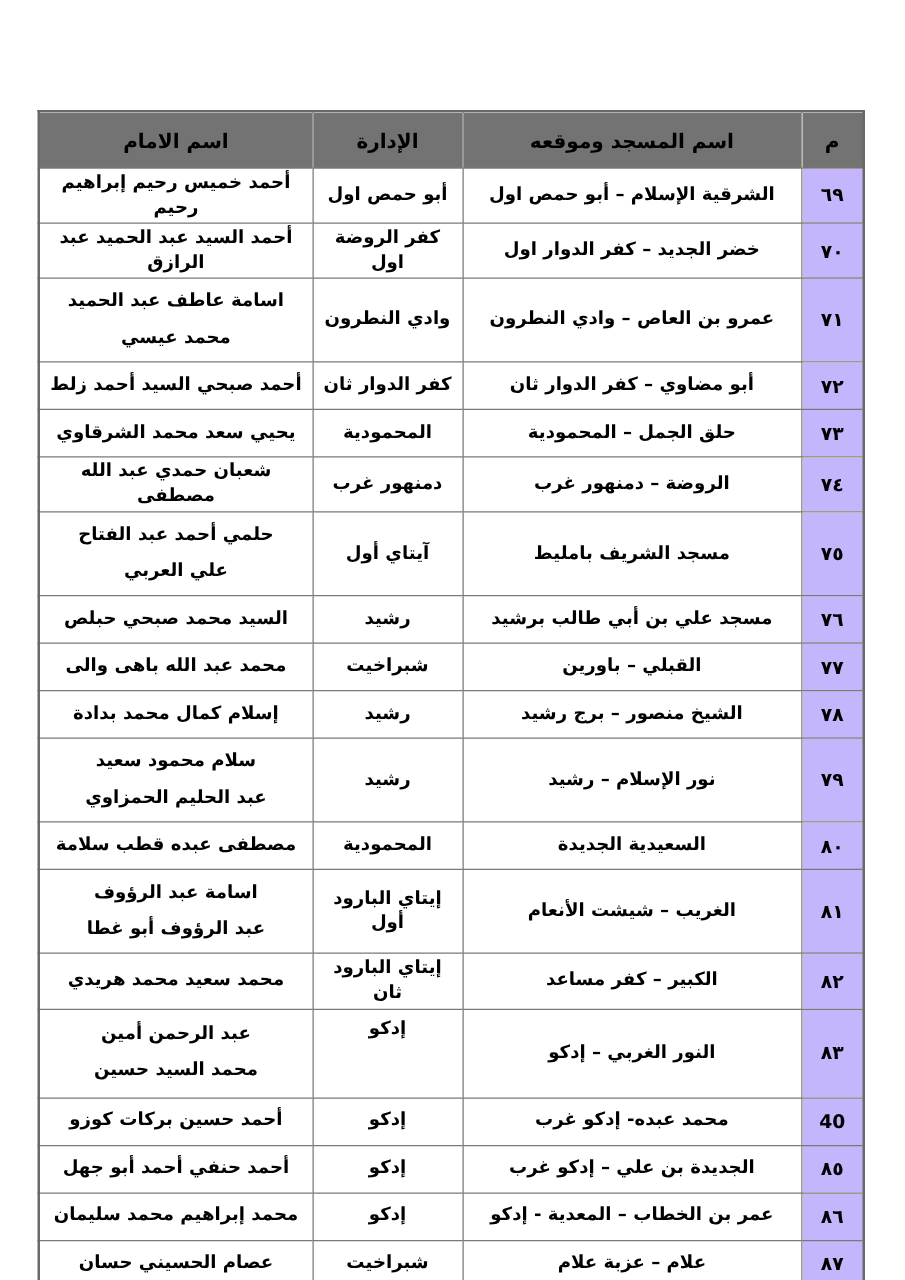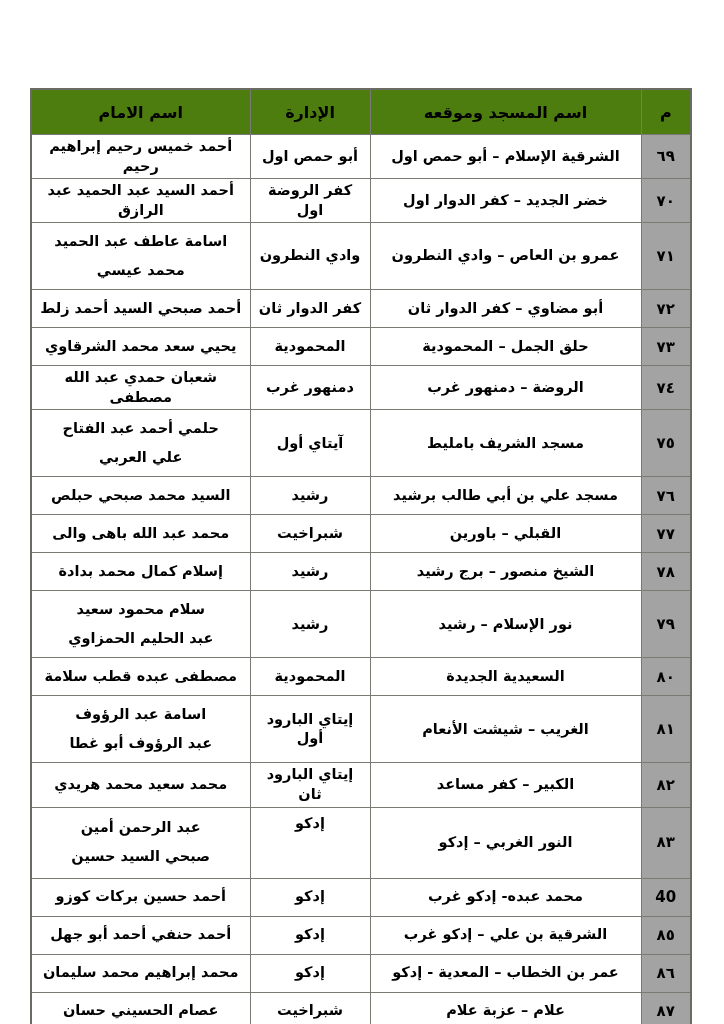--- a/index.html
+++ b/index.html
@@ -36,29 +36,29 @@
     text-align: center;
     vertical-align: middle;
     color: #000000;
     font-weight: bold;
     padding: 2px 6px;
     overflow: hidden;
   }
   th {
     height: 40px;
     font-size: 16px;
-    background: #4d7c0f;
+    background: #737373;
   }
   td {
     font-size: 14.5px;
     background: #ffffff;
     line-height: 1.35;
   }
   td.num-cell {
-    background: #a3a3a3;
+    background: #c4b5fd;
     font-size: 15px;
   }
   col.col-num    { width: 50px; }
   col.col-mosque { width: 271px; }
   col.col-admin  { width: 120px; }
   col.col-imam   { width: 219px; }
   tr.single td { height: 33px; }
   tr.tall td   { height: 62px; }
   td.admin-top { vertical-align: top; padding-top: 6px; }
   .imam-line + .imam-line { margin-top: 9px; }
@@ -198,34 +198,34 @@
           <td>
             <div class="imam-line">محمد سعيد محمد هريدي</div>
           </td>
         </tr>
         <tr class="tall">
           <td class="num-cell">٨٣</td>
           <td>النور الغربي – إدكو</td>
           <td class="admin-top">إدكو</td>
           <td>
             <div class="imam-line">عبد الرحمن أمين</div>
-            <div class="imam-line">صبحي السيد حسين</div>
+            <div class="imam-line">محمد السيد حسين</div>
           </td>
         </tr>
         <tr class="single">
           <td class="num-cell">40</td>
           <td>محمد عبده- إدكو غرب</td>
           <td>إدكو</td>
           <td>
             <div class="imam-line">أحمد حسين بركات كوزو</div>
           </td>
         </tr>
         <tr class="single">
           <td class="num-cell">٨٥</td>
-          <td>الشرقية بن علي – إدكو غرب</td>
+          <td>الجديدة بن علي – إدكو غرب</td>
           <td>إدكو</td>
           <td>
             <div class="imam-line">أحمد حنفي أحمد أبو جهل</div>
           </td>
         </tr>
         <tr class="single">
           <td class="num-cell">٨٦</td>
           <td>عمر بن الخطاب – المعدية - إدكو</td>
           <td>إدكو</td>
           <td>

